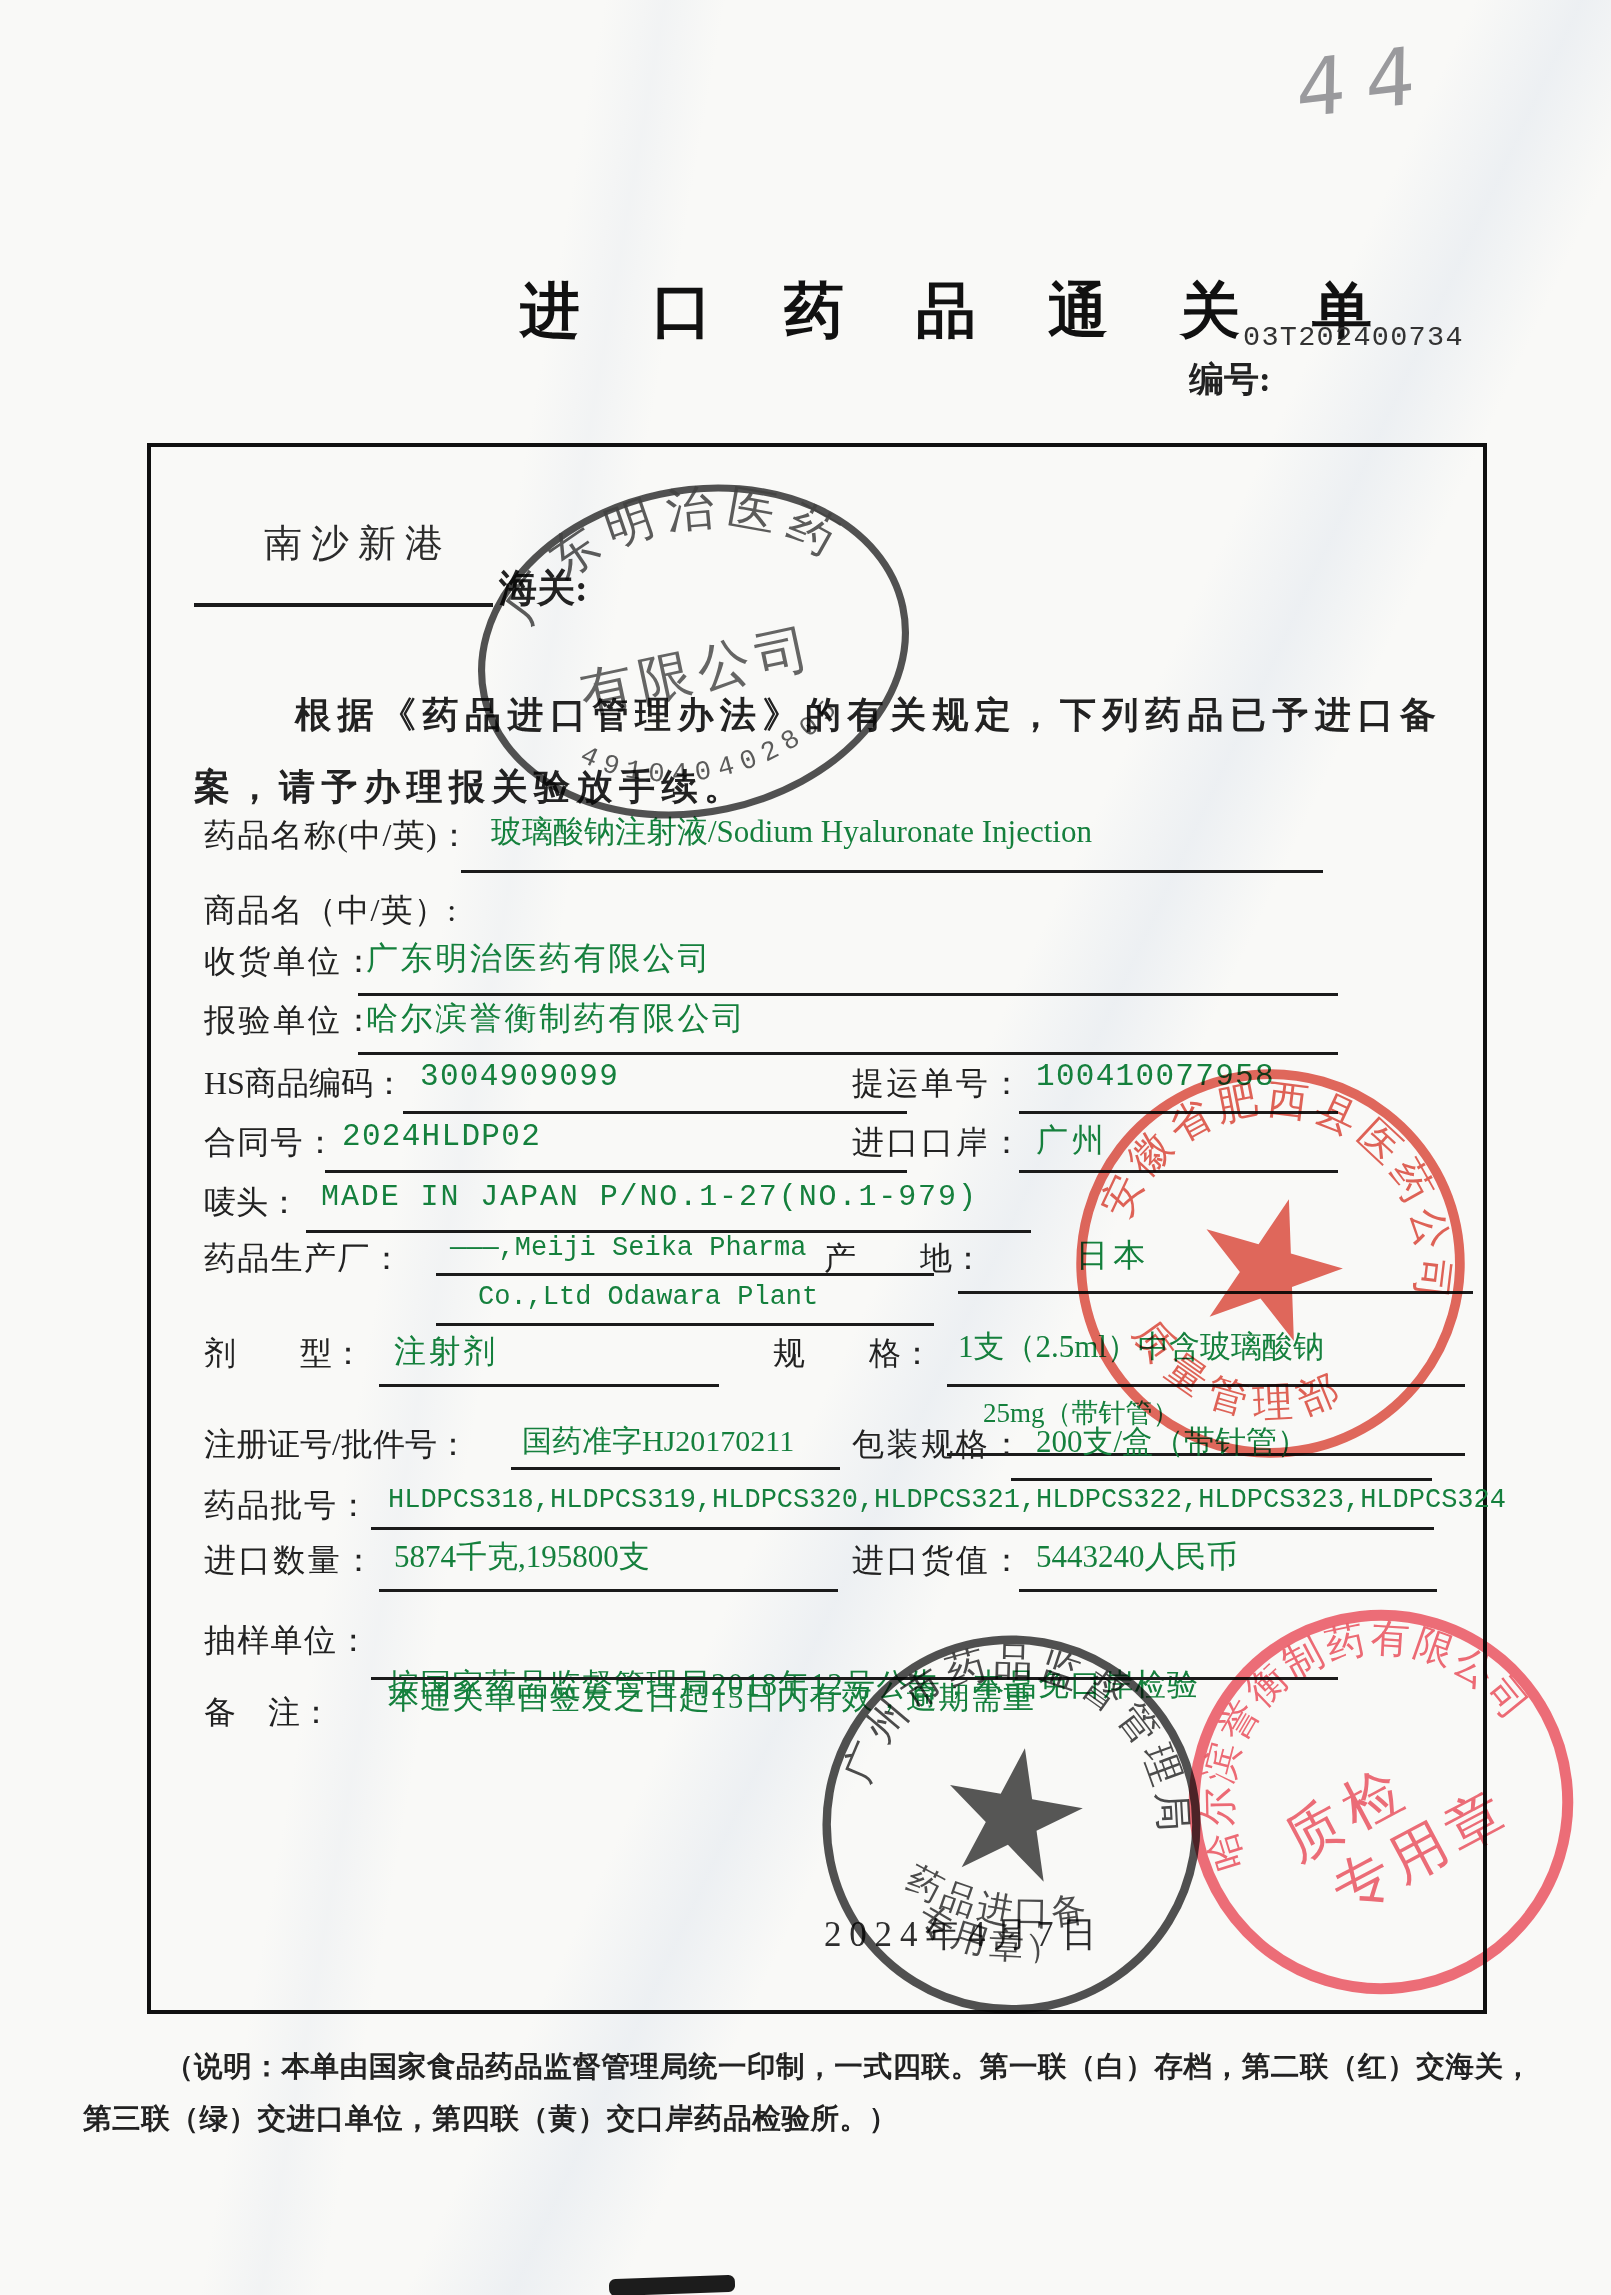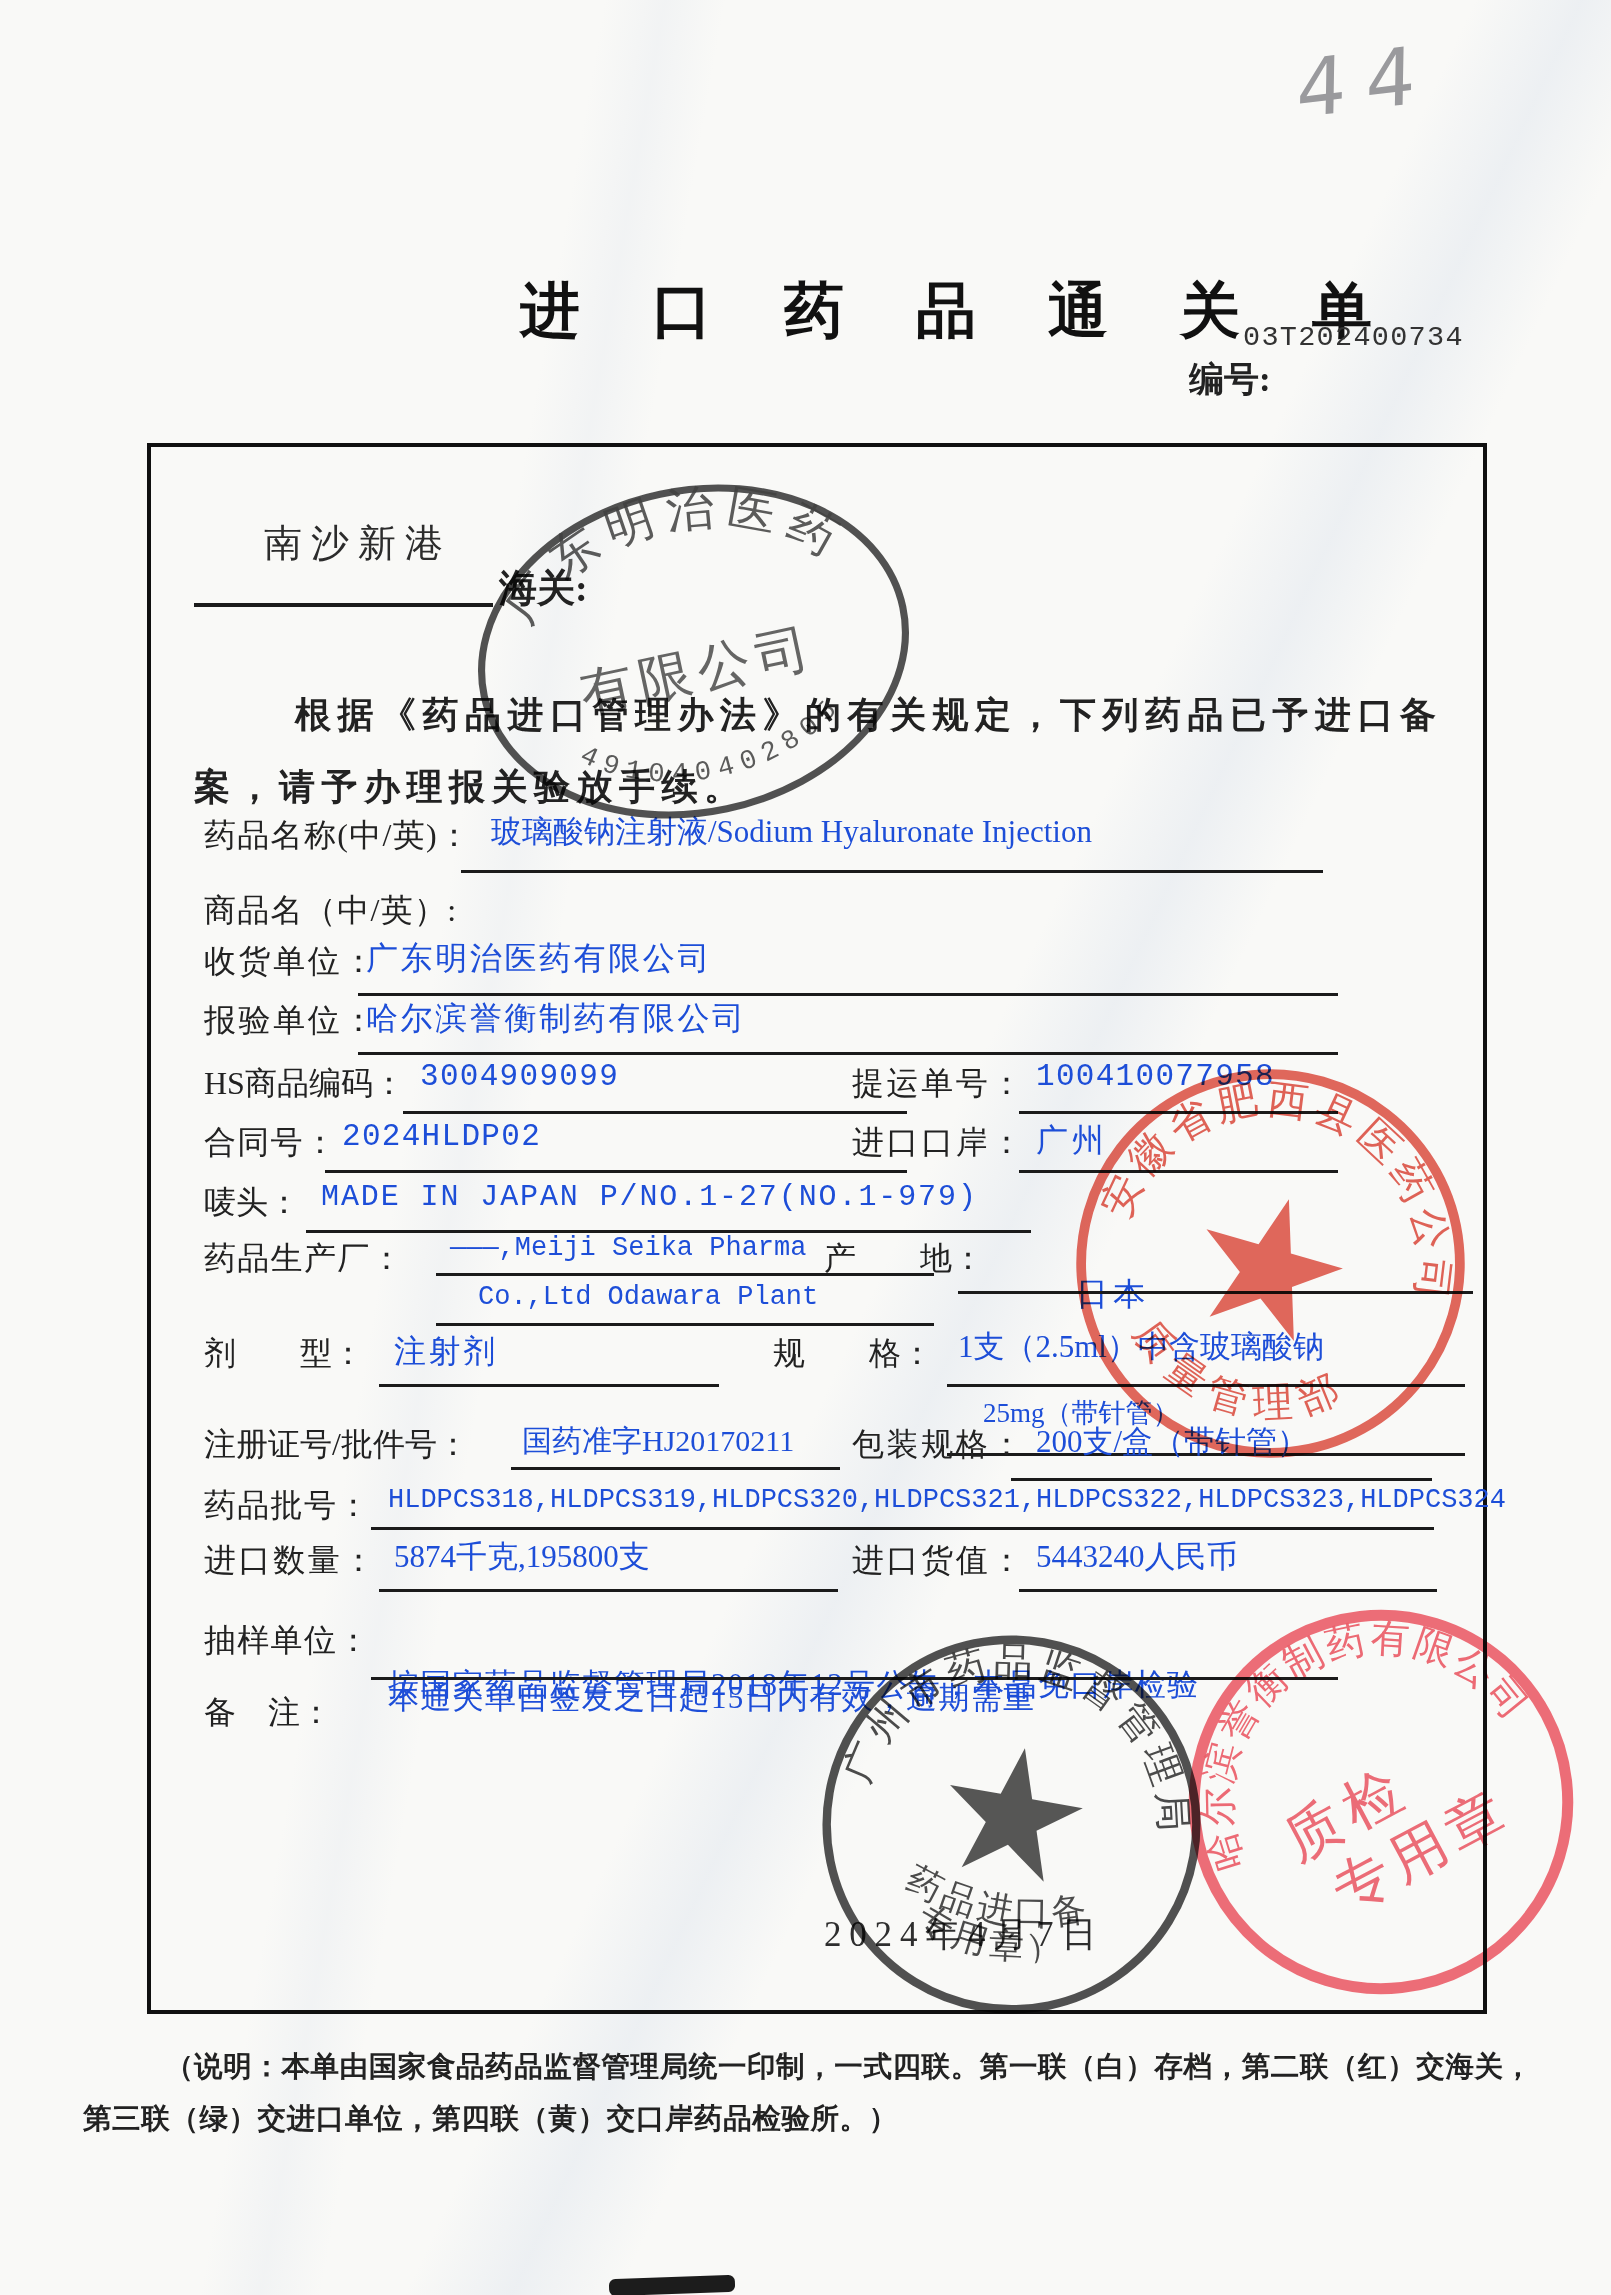--- a/index.html
+++ b/index.html
@@ -9,21 +9,21 @@
     background:#f9f9f7;
     overflow:hidden;
     font-family:"Liberation Serif","DejaVu Serif",serif;
     color:#1e1e1e;
   }
   .crease{position:absolute;inset:0;pointer-events:none;
     background:linear-gradient(115deg, transparent 55%, rgba(208,218,232,.30) 59%, transparent 63%);}
   .crease2{position:absolute;inset:0;pointer-events:none;
     background:linear-gradient(100deg, transparent 30%, rgba(215,222,233,.22) 33%, transparent 36%);}
   .lbl,.val,.txt{position:absolute;white-space:nowrap;color:#222;}
-  .val{color:#1d4ed8;}
+  .val{color:#15803d;}
   .mono{font-family:"Liberation Mono","DejaVu Sans Mono",monospace;}
   .uline{position:absolute;height:2.6px;background:#1b1b1b;}
   .uline.thick{height:3.9px;}
   .box{position:absolute;left:147px;top:443px;width:1332px;height:1563px;border:4.5px solid #101010;}
   .stamp{position:absolute;mix-blend-mode:multiply;}
   .handwrite{position:absolute;color:#8a8a8e;font-family:"DejaVu Sans",sans-serif;
     transform:rotate(-7deg) skewX(-8deg);opacity:.85;}
   .smudge{position:absolute;background:#1c1c1c;border-radius:6.5px;transform:rotate(-2deg);}
   .title{position:absolute;font-weight:bold;}
 </style>
@@ -81,21 +81,21 @@
   <div class="lbl" style="left:204px;top:1181px;font-size:32px;">唛头：</div>
   <div class="val mono" style="left:321px;top:1180px;font-size:30px;letter-spacing:1.9px;">MADE IN JAPAN P/NO.1-27(NO.1-979)</div>
   <div class="uline" style="left:306px;top:1230px;width:725px;"></div>
 
   <div class="lbl" style="left:204px;top:1237px;font-size:32px;letter-spacing:1.3px;">药品生产厂：</div>
   <div class="val mono" style="left:450px;top:1233px;font-size:27px;">———,Meiji Seika Pharma</div>
   <div class="uline" style="left:436px;top:1273px;width:498px;"></div>
   <div class="val mono" style="left:450px;top:1282px;font-size:27px;margin-left:28px;">Co.,Ltd Odawara Plant</div>
   <div class="uline" style="left:436px;top:1323px;width:498px;"></div>
   <div class="lbl" style="left:824px;top:1237px;font-size:32px;">产　　地：</div>
-  <div class="val" style="left:1076px;top:1234px;font-size:32px;letter-spacing:5.2px;margin-top:39px;">日本</div>
+  <div class="val" style="left:1076px;top:1234px;font-size:32px;letter-spacing:5.2px;">日本</div>
   <div class="uline" style="left:958px;top:1291px;width:515px;"></div>
 
   <div class="lbl" style="left:204px;top:1332px;font-size:32px;">剂　　型：</div>
   <div class="val" style="left:394px;top:1330px;font-size:32px;letter-spacing:2.6px;">注射剂</div>
   <div class="uline" style="left:379px;top:1384px;width:340px;"></div>
   <div class="lbl" style="left:773px;top:1332px;font-size:32px;">规　　格：</div>
   <div class="val" style="left:958px;top:1326px;font-size:31px;">1支（2.5ml）中含玻璃酸钠</div>
   <div class="uline" style="left:947px;top:1384px;width:518px;"></div>
   <div class="val" style="left:983px;top:1395px;font-size:27px;">25mg（带针管）</div>
   <div class="uline" style="left:947px;top:1453px;width:518px;"></div>

